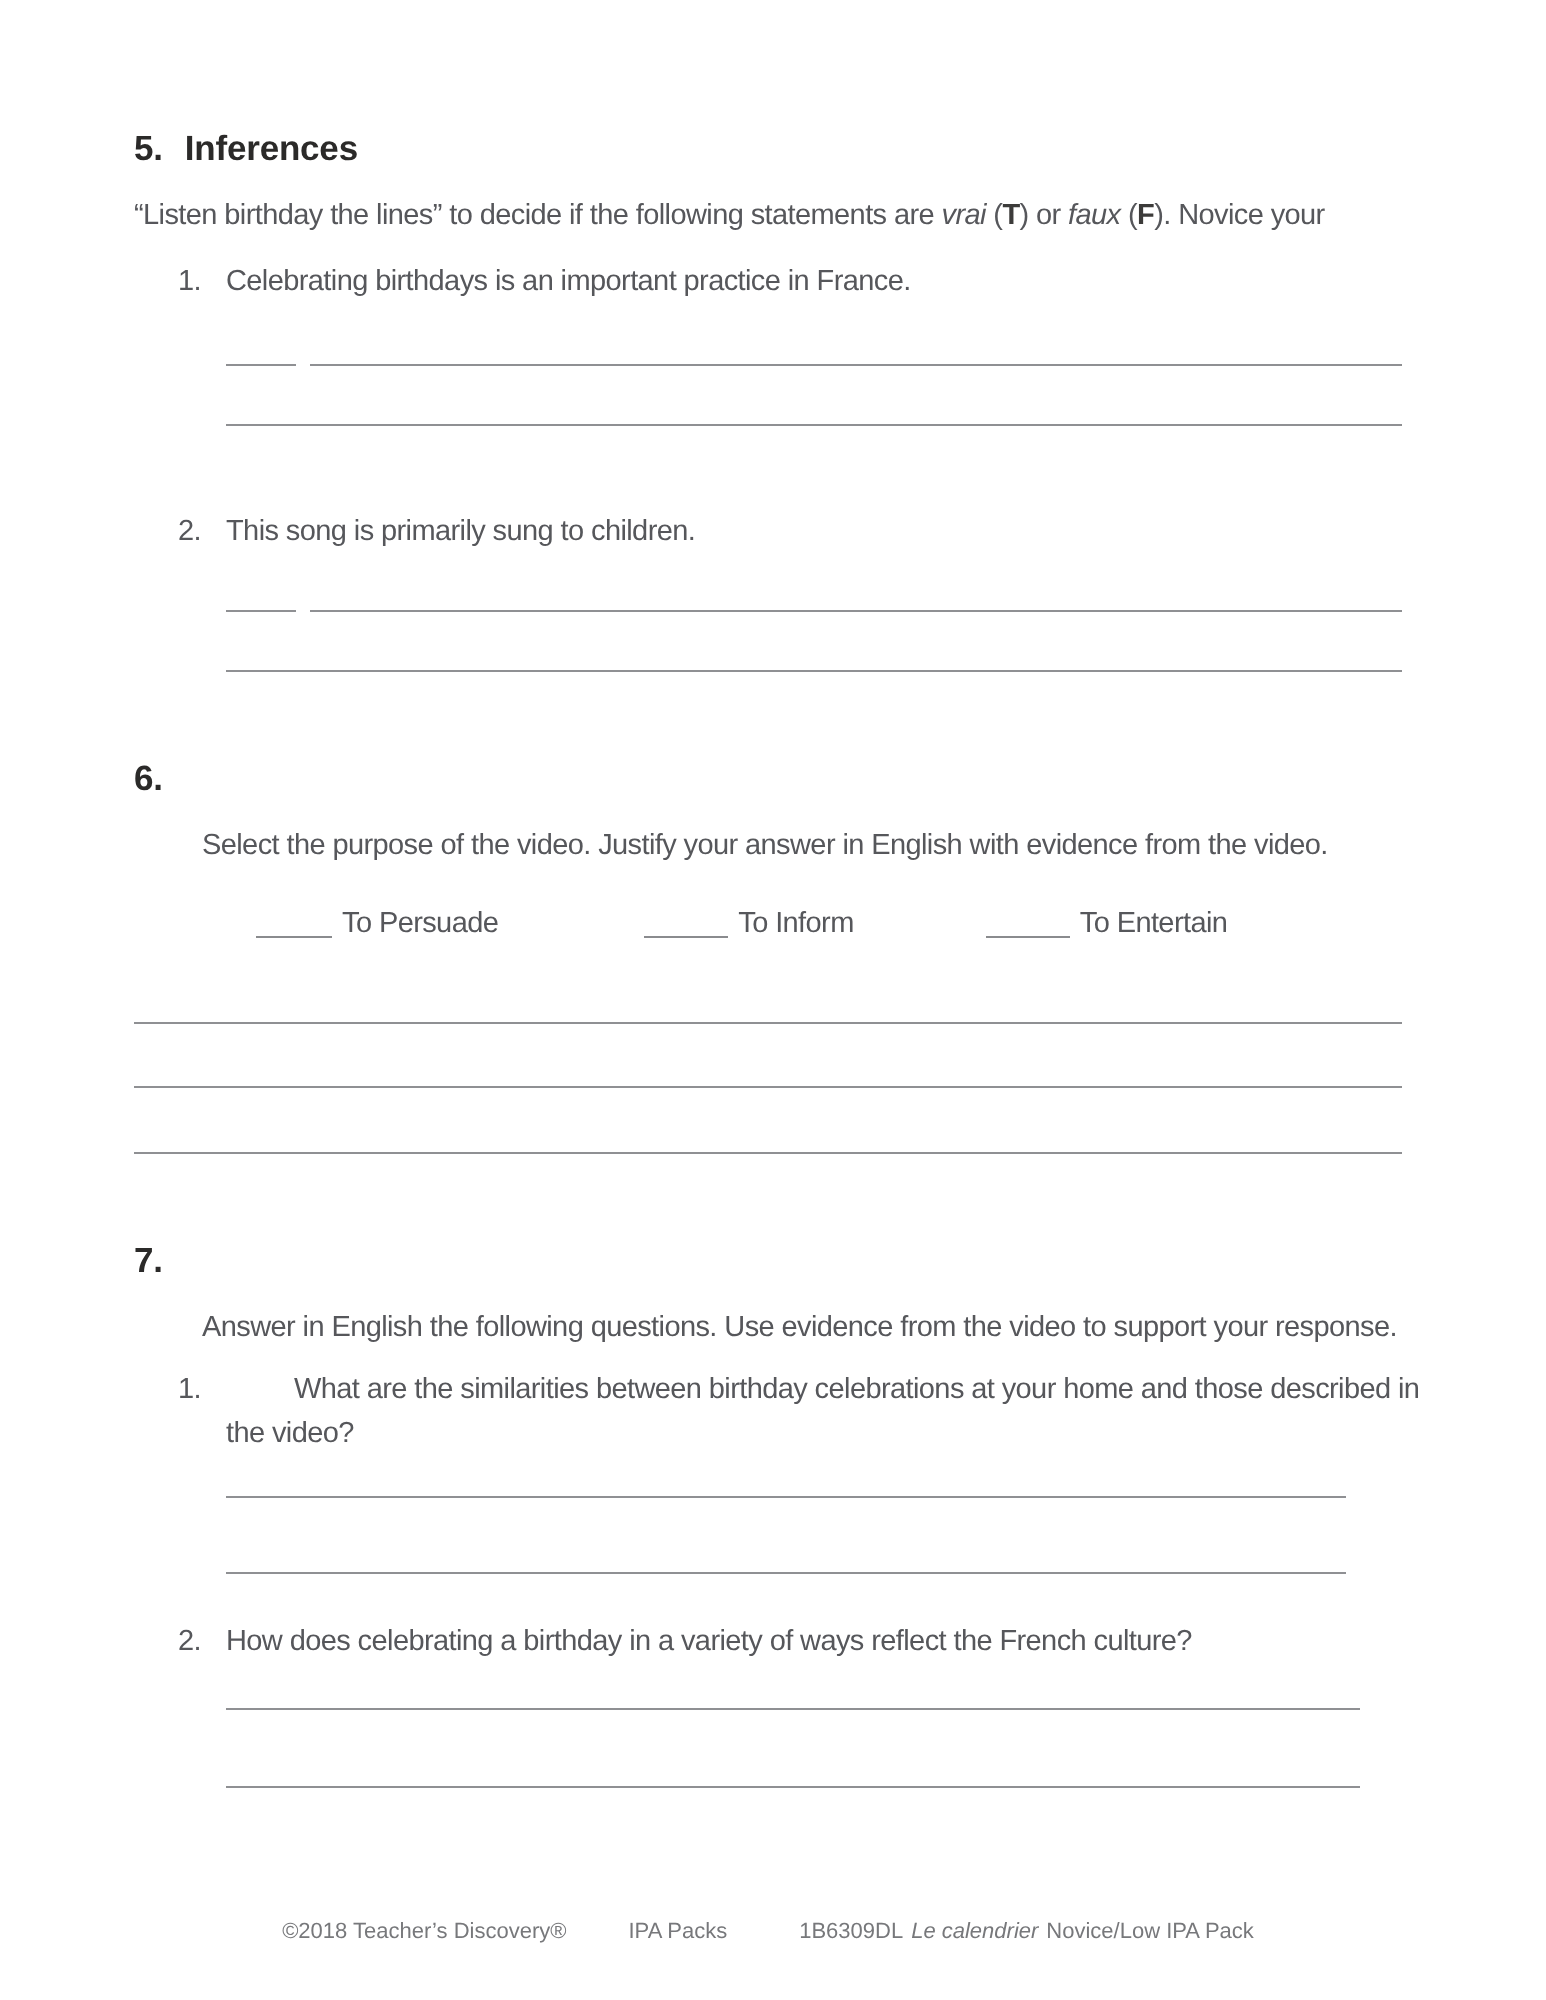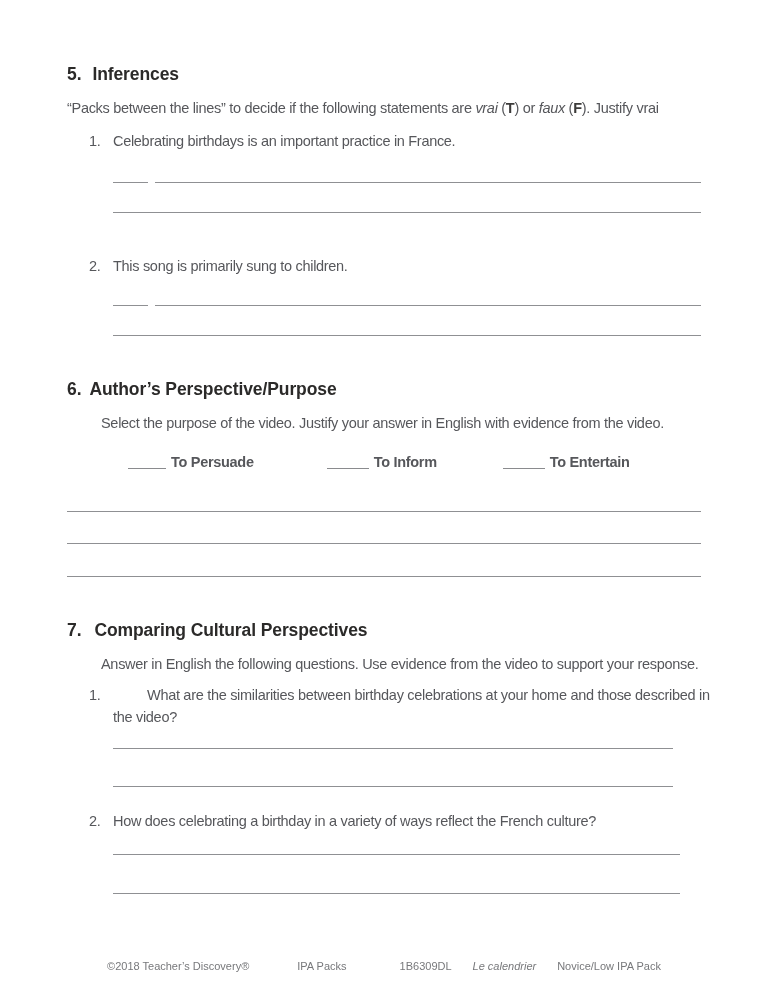--- a/index.html
+++ b/index.html
@@ -48,60 +48,60 @@
   .q-item .q-text { flex:1; }
   .lh22 { line-height:22px; }
   
   .hr-line { height:0; border-bottom:1.5px solid #8f9093; }
   .tf-row { display:flex; margin-left:46px; }
   .tf-short { width:35px; height:0; border-bottom:1.5px solid #8f9093; margin-right:7px; flex-shrink:0; }
   .tf-long { flex:1; height:0; border-bottom:1.5px solid #8f9093; }
   .indent46 { margin-left:46px; }
   
   .mt13 { margin-top:13px; } .mt10 { margin-top:10px; }
-  .mt19 { margin-top:19px;font-weight:bold; } .mt20 { margin-top:20px; }
+  .mt19 { margin-top:19px; } .mt20 { margin-top:20px; }
   .mt22 { margin-top:22px; } .mt23 { margin-top:23px; }
   .mt29 { margin-top:29px; } .mt31 { margin-top:31px; }
   .mt32 { margin-top:32px; } .mt34 { margin-top:34px; }
   .mt37 { margin-top:37px; } .mt38 { margin-top:38px; }
   .mt39 { margin-top:39px; } .mt43 { margin-top:43px; }
   
   .options {
     display:flex;
     font-size:14.5px; line-height:20px;
     letter-spacing:-0.3px;
   }
   .opt { display:flex; align-items:flex-end; }
   .opt-blank { height:0; border-bottom:1.4px solid #8a8b8e; margin-right:5px; margin-bottom:3px; }
   .bw38 { width:38px; } .bw42 { width:42px; }
   .ml61 { margin-left:61px; } .ml73 { margin-left:73px; } .ml66 { margin-left:66px;align-items:flex-end; }
   
   .footer {
     display:flex; justify-content:center; align-items:baseline;
     font-size:11px; line-height:14px;
-    color:#77787b; letter-spacing:0;gap:17px;
+    color:#77787b; letter-spacing:0;
   }
   .footer .seg-gap1 { margin-left:17px;padding-left:14px; }
   .footer .seg-gap2 { margin-left:36px;text-align:right; }
   .footer .sp { margin-left:4px;margin-top:31px; }
   .footer em { font-style:italic; }
   .w560 { width:560px; } .w567 { width:567px; }
 </style>
 </head>
 <body>
 
 <div class="page">
 
   <section>
     <div class="sec-head">
       <span class="num gap-11">5.</span>
       <span>Inferences</span>
     </div>
 
-    <p class="para mt13"><span>“Packs between the lines” to decide if the following statements are </span><em>vrai</em><span> (</span><b>T</b><span>) or </span><em>faux</em><span> (</span><b>F</b><span>). Justify vrai</span><br></p>
+    <p class="para mt13"><span>“Listen birthday the lines” to decide if the following statements are </span><em>vrai</em><span> (</span><b>T</b><span>) or </span><em>faux</em><span> (</span><b>F</b><span>). Novice your</span><br></p>
 
     <div class="q-item mt13 nowrap">
       <span class="q-num">1.</span>
       <span class="q-text">Celebrating birthdays is an important practice in France.</span>
     </div>
     <div class="tf-row mt31">
       <span class="tf-short"></span>
       <span class="tf-long"></span>
     </div>
     <div class="hr-line indent46 mt29"></div>
@@ -113,21 +113,20 @@
     <div class="tf-row mt29">
       <span class="tf-short"></span>
       <span class="tf-long"></span>
     </div>
     <div class="hr-line indent46 mt29"></div>
   </section>
 
   <section>
     <div class="sec-head mt43">
       <span class="num gap-8">6.</span>
-      <span>Author’s Perspective/Purpose</span>
     </div>
 
     <p class="para mt13 nowrap">Select the purpose of the video. Justify your answer in English with evidence from the video.</p>
 
     <div class="options mt19">
       <span class="opt ml61">
         <span class="opt-blank bw38"></span>
         <span>To Persuade</span>
       </span>
       <span class="opt ml73">
@@ -141,21 +140,20 @@
     </div>
 
     <div class="hr-line mt39"></div>
     <div class="hr-line mt31"></div>
     <div class="hr-line mt32"></div>
   </section>
 
   <section>
     <div class="sec-head mt43">
       <span class="num gap-13">7.</span>
-      <span>Comparing Cultural Perspectives</span>
     </div>
 
     <p class="para mt13 nowrap">Answer in English the following questions. Use evidence from the video to support your response.</p>
 
     <div class="q-item lh22 mt10">
       <span class="q-num">1.</span>
       <span class="q-text"><span class="nowrap">What are the similarities between birthday celebrations at your home and those described in</span><br><span>the video?</span></span>
     </div>
     <div class="hr-line indent46 mt20 w560"></div>
     <div class="hr-line indent46 mt37 w560"></div>

